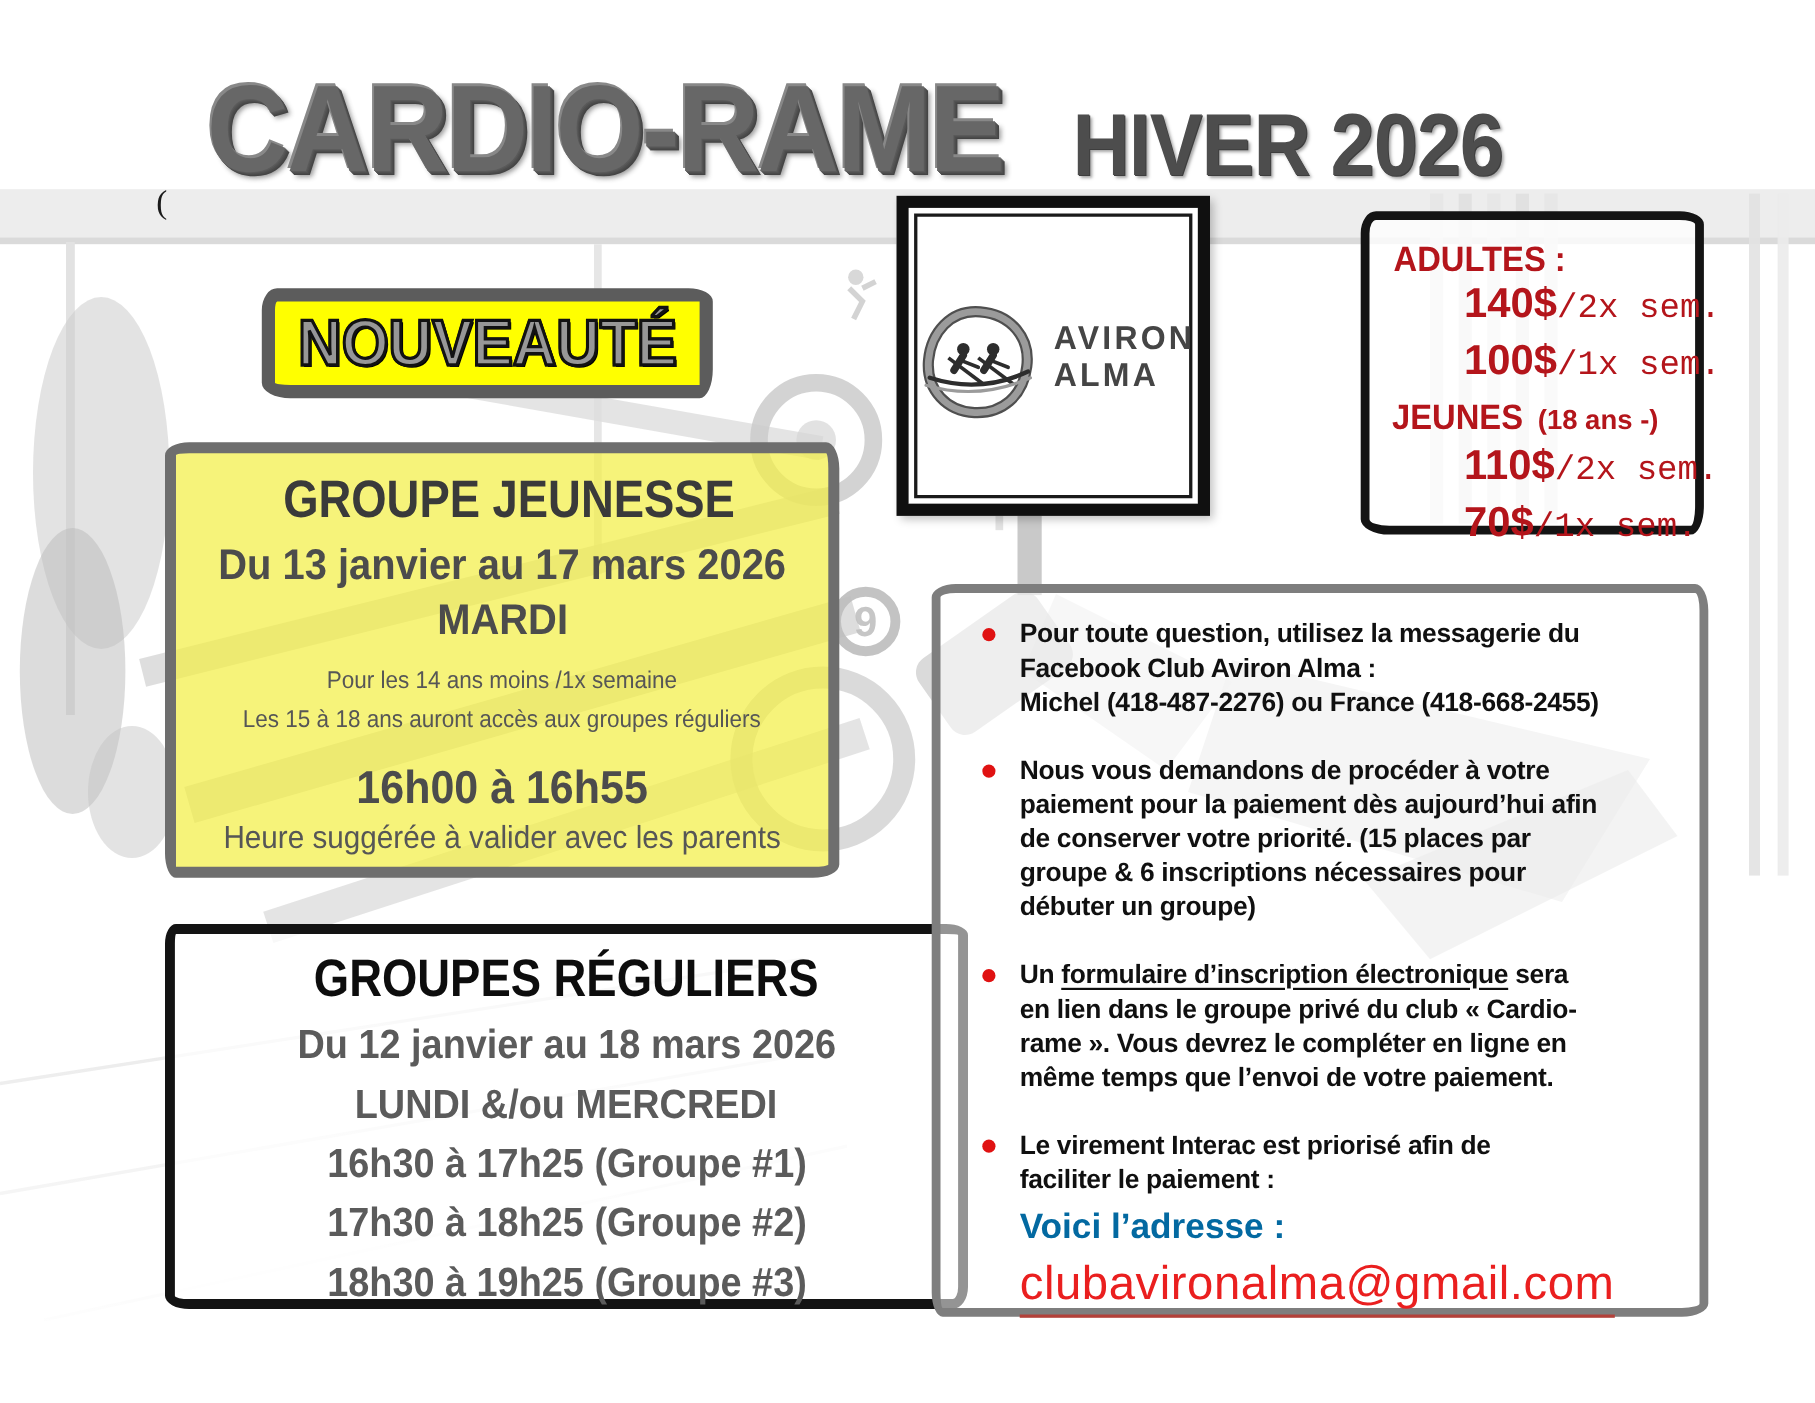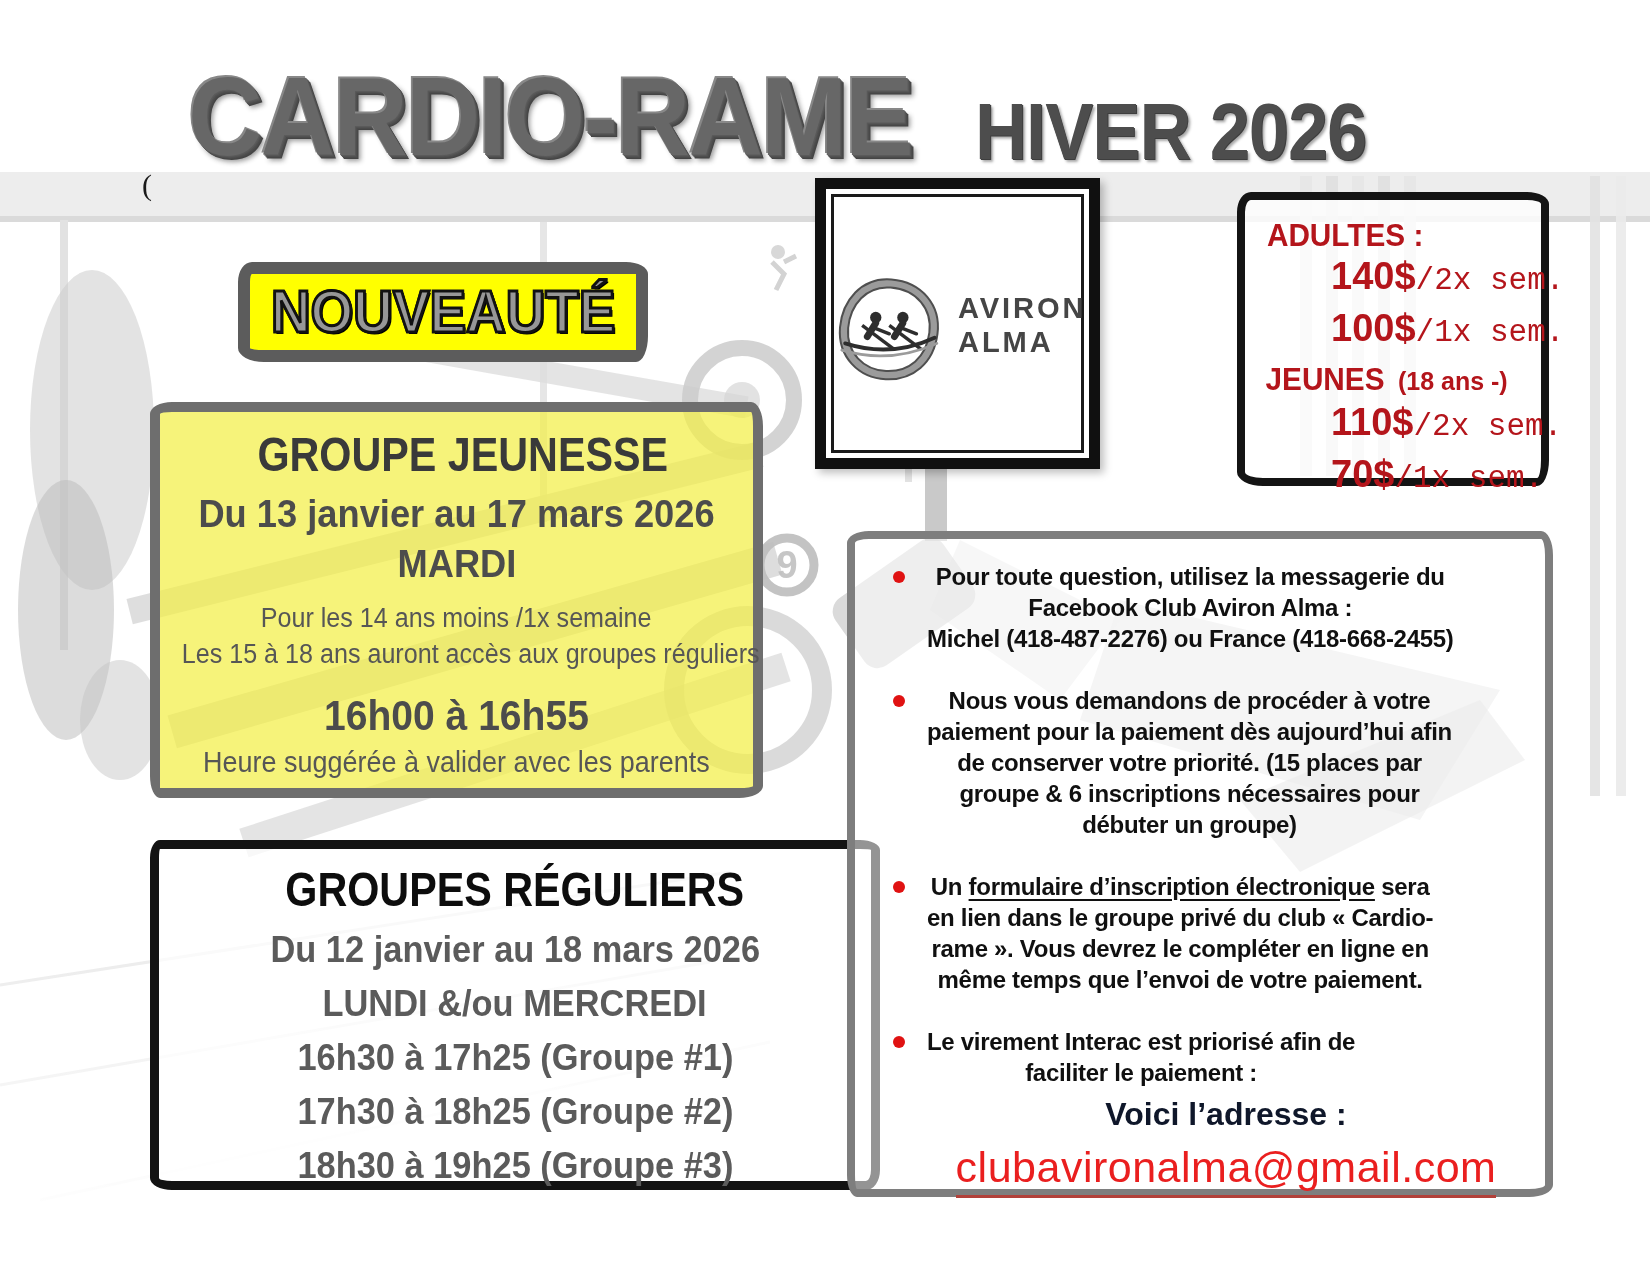--- a/index.html
+++ b/index.html
@@ -17,41 +17,41 @@
   .season-3d {
     font-weight:bold; color:#4d4d4d; white-space:nowrap;
     transform:scaleX(0.9); transform-origin:left top; letter-spacing:-1px;
     text-shadow:1px 1px 0 #3e3e3e, 3px 3px 3px rgba(0,0,0,.35);
   }
   .narrow   { display:inline-block; transform:scaleX(0.86); transform-origin:center; white-space:nowrap; }
   .narrow92 { display:inline-block; transform:scaleX(0.93); transform-origin:center; white-space:nowrap; }
 
   
   .sketchA { border-radius:14px 22px 12px 26px / 20px 12px 26px 14px; }
-  .sketchB { border-radius:22px 12px 24px 10px / 12px 24px 12px 22px;text-align:center; }
+  .sketchB { border-radius:22px 12px 24px 10px / 12px 24px 12px 22px; }
   .sketchC { border-radius:10px 20px 14px 22px / 18px 10px 20px 12px; }
 
   #banner {
     left:238px; top:262px; width:410px; height:100px; background:#ffff00;
     border:12px solid #5c5c5c; display:flex; align-items:center; justify-content:center;
   }
   #banner .txt {
     font-size:59px; font-weight:bold; color:#979797; letter-spacing:0px;
     -webkit-text-stroke:3px #121212;
     text-shadow:2px 2px 0 #000, -1px -1px 0 #000, 1px -1px 0 #000, -1px 1px 0 #000;
   }
 
   #gj-box {
     left:150px; top:402px; width:613px; height:396px;
     background:rgba(243,238,70,.72); border:10px solid #6e6e6e;
     text-align:center; padding-top:16px;
   }
   .gj-title { font-size:48px; font-weight:bold; color:#3a3a3a; line-height:54px;padding-left:13px; }
   .gj-big   { font-size:39px; font-weight:bold; color:#4c4c4c; line-height:48px; margin-top:8px; }
-  .gj-note  { font-size:27px; color:#565656; line-height:32px; margin-top:4px; }
+  .gj-note  { font-size:22px; color:#565656; line-height:32px; margin-top:4px; }
 
   #gr-box {
     left:150px; top:840px; width:730px; height:350px;
     background:rgba(255,255,255,.72); border:9px solid #131313;
     text-align:center; padding-top:14px;
   }
   .gr-title { font-size:48px; font-weight:bold; color:#0d0d0d; line-height:54px; }
   .gr-line  { font-size:37px; font-weight:bold; color:#5b5b5b; line-height:42px; margin-top:12px; }
 
   
@@ -82,21 +82,21 @@
   #info-box {
     left:847px; top:531px; width:706px; height:666px;
     background:rgba(255,255,255,.55); border:8px solid #7e7e7e;
     padding:22px 20px 10px 38px;
   }
   .bullet   { display:flex; margin-bottom:31px; }
   .dot      { flex:none; width:12px; height:12px; border-radius:50%; background:#e01212; margin:10px 22px 0 0; }
   .btxt     { font-size:24px; font-weight:bold; color:#101010; line-height:31px; letter-spacing:-0.3px; }
   .bline    { white-space:nowrap; }
   .uline    { text-decoration:underline; text-underline-offset:4px; }
-  .addr-label { font-size:32px; font-weight:bold; color:#0f172a; margin:4px 0 10px 34px; }
+  .addr-label { font-size:32px; font-weight:bold; color:#0369a1; margin:4px 0 10px 34px; }
   .email {
     display:inline-block; margin-left:34px; font-size:43px; font-weight:normal;
     color:#ea1f1f; letter-spacing:0.5px; border-bottom:3px solid #b2413a; padding-bottom:3px;
     white-space:nowrap; cursor:pointer;
   }
 
   .stray { font-size:30px; color:#1a1a1a; font-family:"Liberation Serif",serif; }
 </style>
 </head>
 <body>

